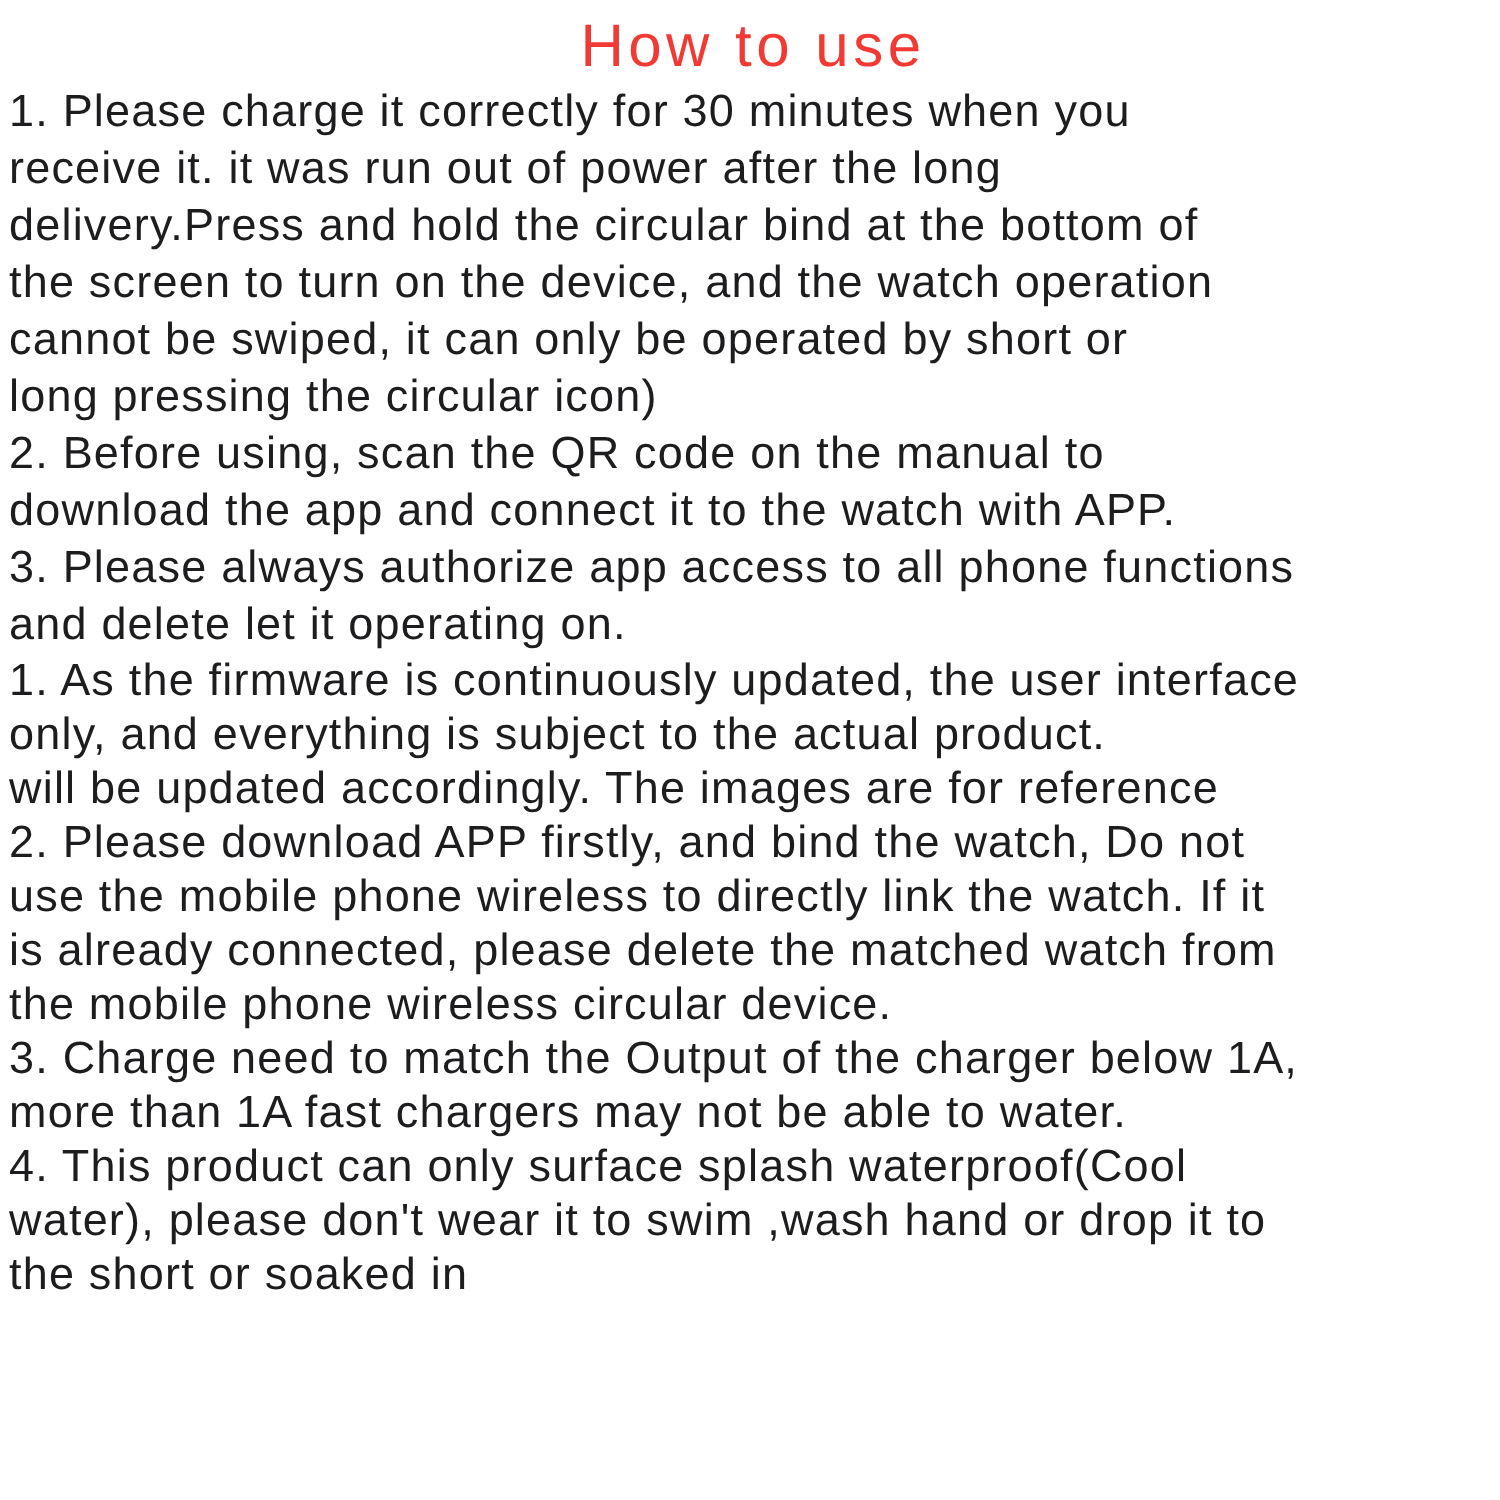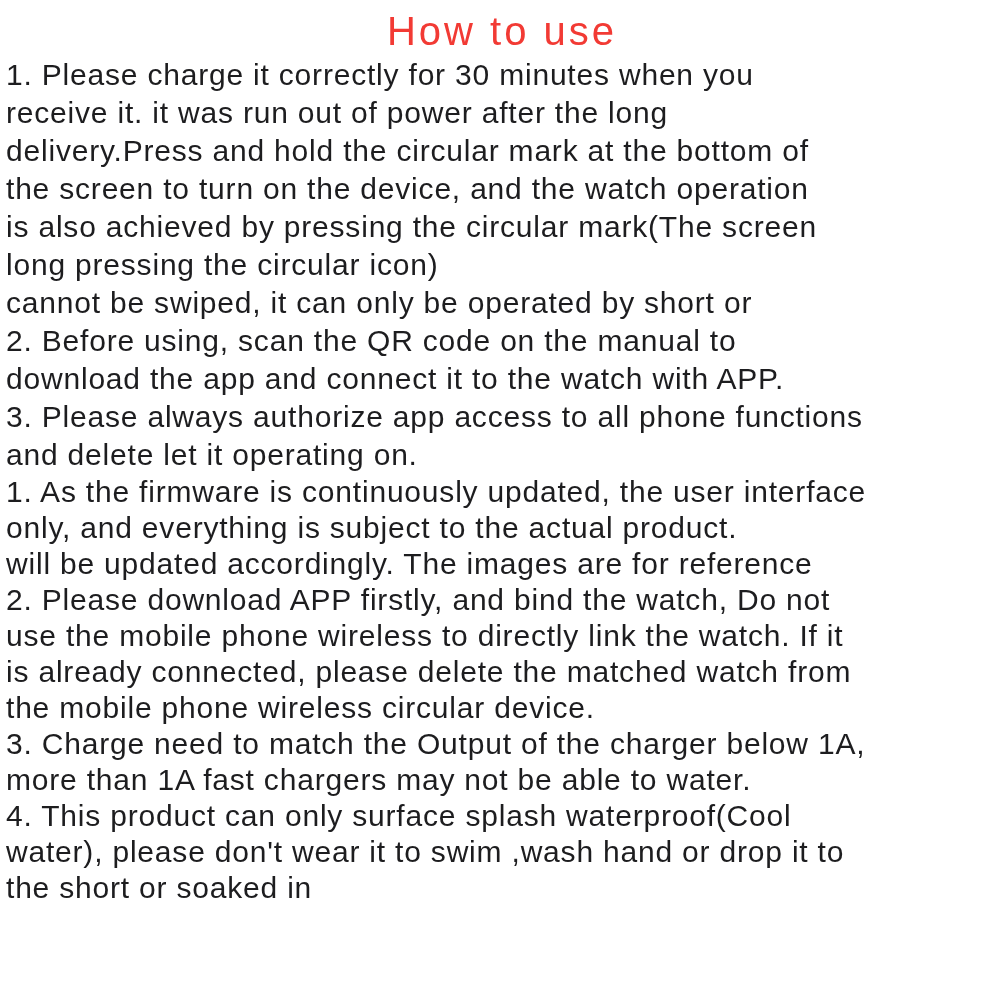--- a/index.html
+++ b/index.html
@@ -55,25 +55,24 @@
 </head>
 <body>
 
 <div class="page">
 
   <section class="howto">
     <h1 class="section-heading heading-how">How to use</h1>
     <div class="body-lines">
       <div class="line">1. Please charge it correctly for 30 minutes when you</div>
       <div class="line">receive it. it was run out of power after the long</div>
-      <div class="line">delivery.Press and hold the circular mark at the bottom of</div>
+      <div class="line">delivery.Press and hold the circular bind at the bottom of</div>
       <div class="line">the screen to turn on the device, and the watch operation</div>
-      <div class="line">is also achieved by pressing the circular mark(The screen</div>
+      <div class="line">cannot be swiped, it can only be operated by short or</div>
       <div class="line">long pressing the circular icon)</div>
-      <div class="line">cannot be swiped, it can only be operated by short or</div>
       <div class="line">2. Before using, scan the QR code on the manual to</div>
       <div class="line">download the app and connect it to the watch with APP.</div>
       <div class="line">3. Please always authorize app access to all phone functions</div>
       <div class="line">and delete let it operating on.</div>
     </div>
   </section>
 
   <section class="note">
     <div class="body-lines">
       <div class="line">1. As the firmware is continuously updated, the user interface</div>

